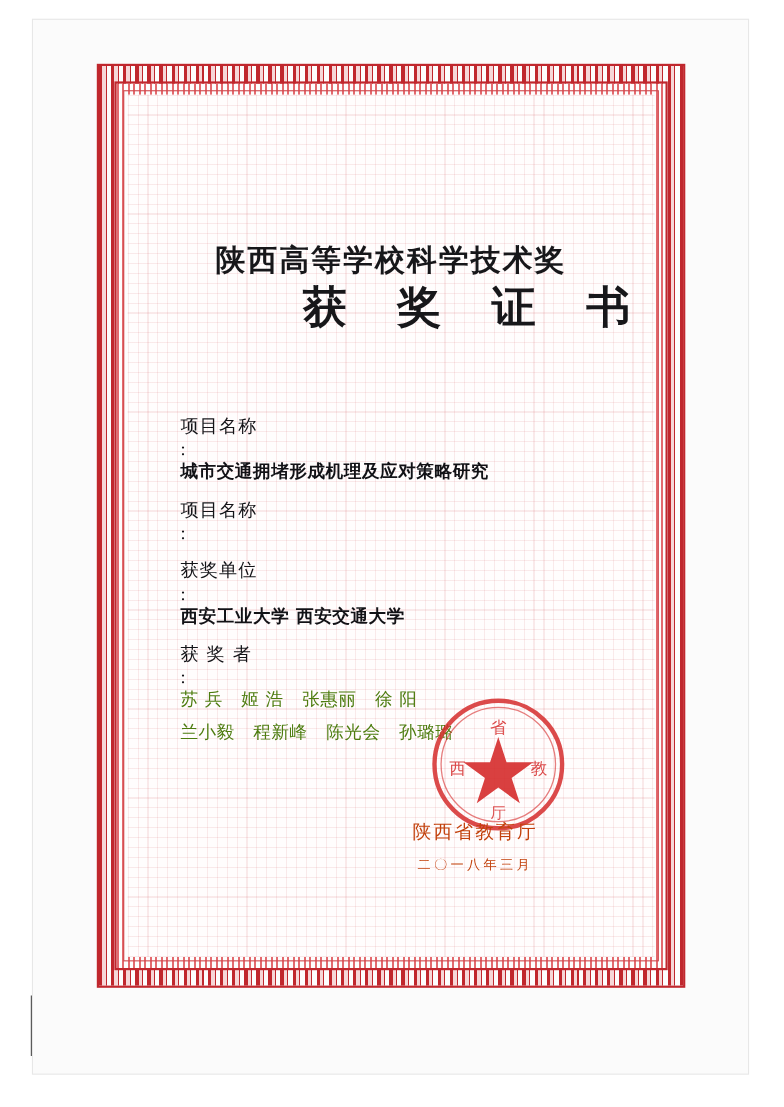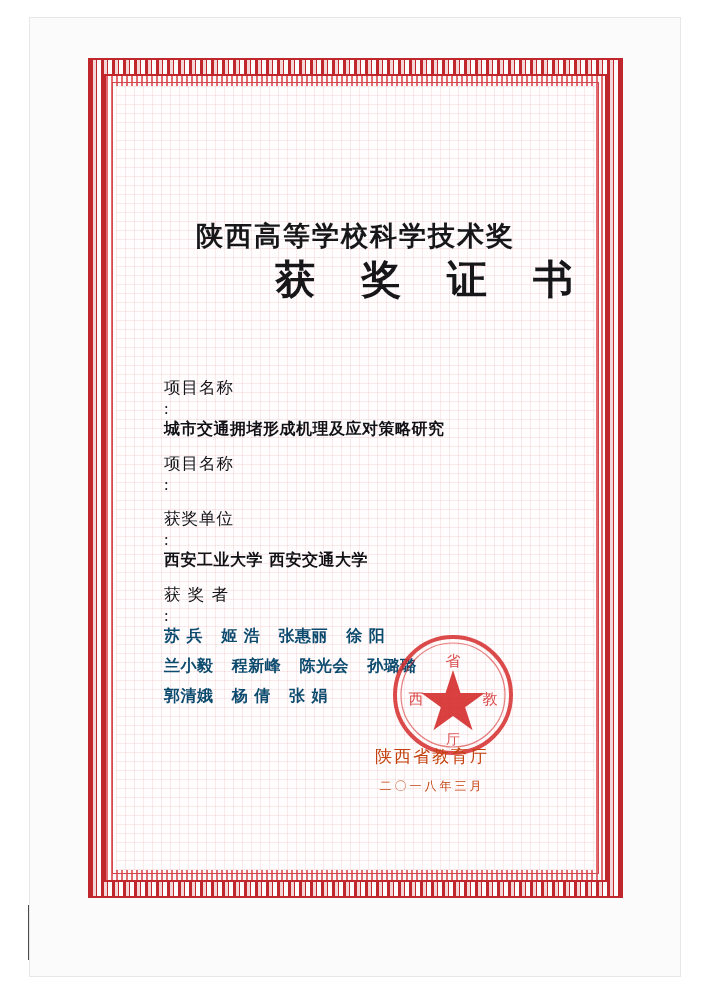--- a/index.html
+++ b/index.html
@@ -152,24 +152,24 @@
   .field-value {
     flex: 1 1 auto;
     font-family: "DejaVu Sans", "Liberation Sans", sans-serif;
     font-weight: bold;
     font-size: 16px;
     letter-spacing: .5px;
     color: #121216;
   }
   .awardee-lines .awardee-line {
     font-family: "DejaVu Sans", "Liberation Sans", sans-serif;
-    font-weight: bold;
+    font-weight: normal;
     font-size: 16px;
     letter-spacing: .5px;
-    color: #0c4a6e;
+    color: #4d7c0f;
     margin-bottom: 9px;
     white-space: pre;
   }
 
   
   .seal {
     position: absolute;
     left: 268px;
     top: 540px;
     width: 126px;
@@ -234,21 +234,20 @@
           <div class="field-colon">:</div>
           <div class="field-value">西安工业大学  西安交通大学</div>
         </div>
 
         <div class="field-row">
           <div class="field-label">获 奖 者</div>
           <div class="field-colon">:</div>
           <div class="field-value awardee-lines">
             <div class="awardee-line">苏 兵   姬 浩   张惠丽   徐 阳</div>
             <div class="awardee-line">兰小毅   程新峰   陈光会   孙璐璐</div>
-            <div class="awardee-line">郭清娥   杨 倩   张 娟</div>
           </div>
         </div>
 
       </div>
 
       <div class="seal">
         <svg width="126" height="126" viewBox="0 0 126 126" aria-hidden="true">
           <circle cx="63" cy="63" r="58" fill="none" stroke="#d52b2b" stroke-width="4" opacity="0.85"></circle>
           <circle cx="63" cy="63" r="52" fill="none" stroke="#d52b2b" stroke-width="1.2" opacity="0.6"></circle>
           <path d="M63 38 l7.5 23 24.2 0 -19.6 14.2 7.5 23 -19.6 -14.2 -19.6 14.2 7.5 -23 -19.6 -14.2 24.2 0 z" fill="#d52b2b" opacity="0.9"></path>

